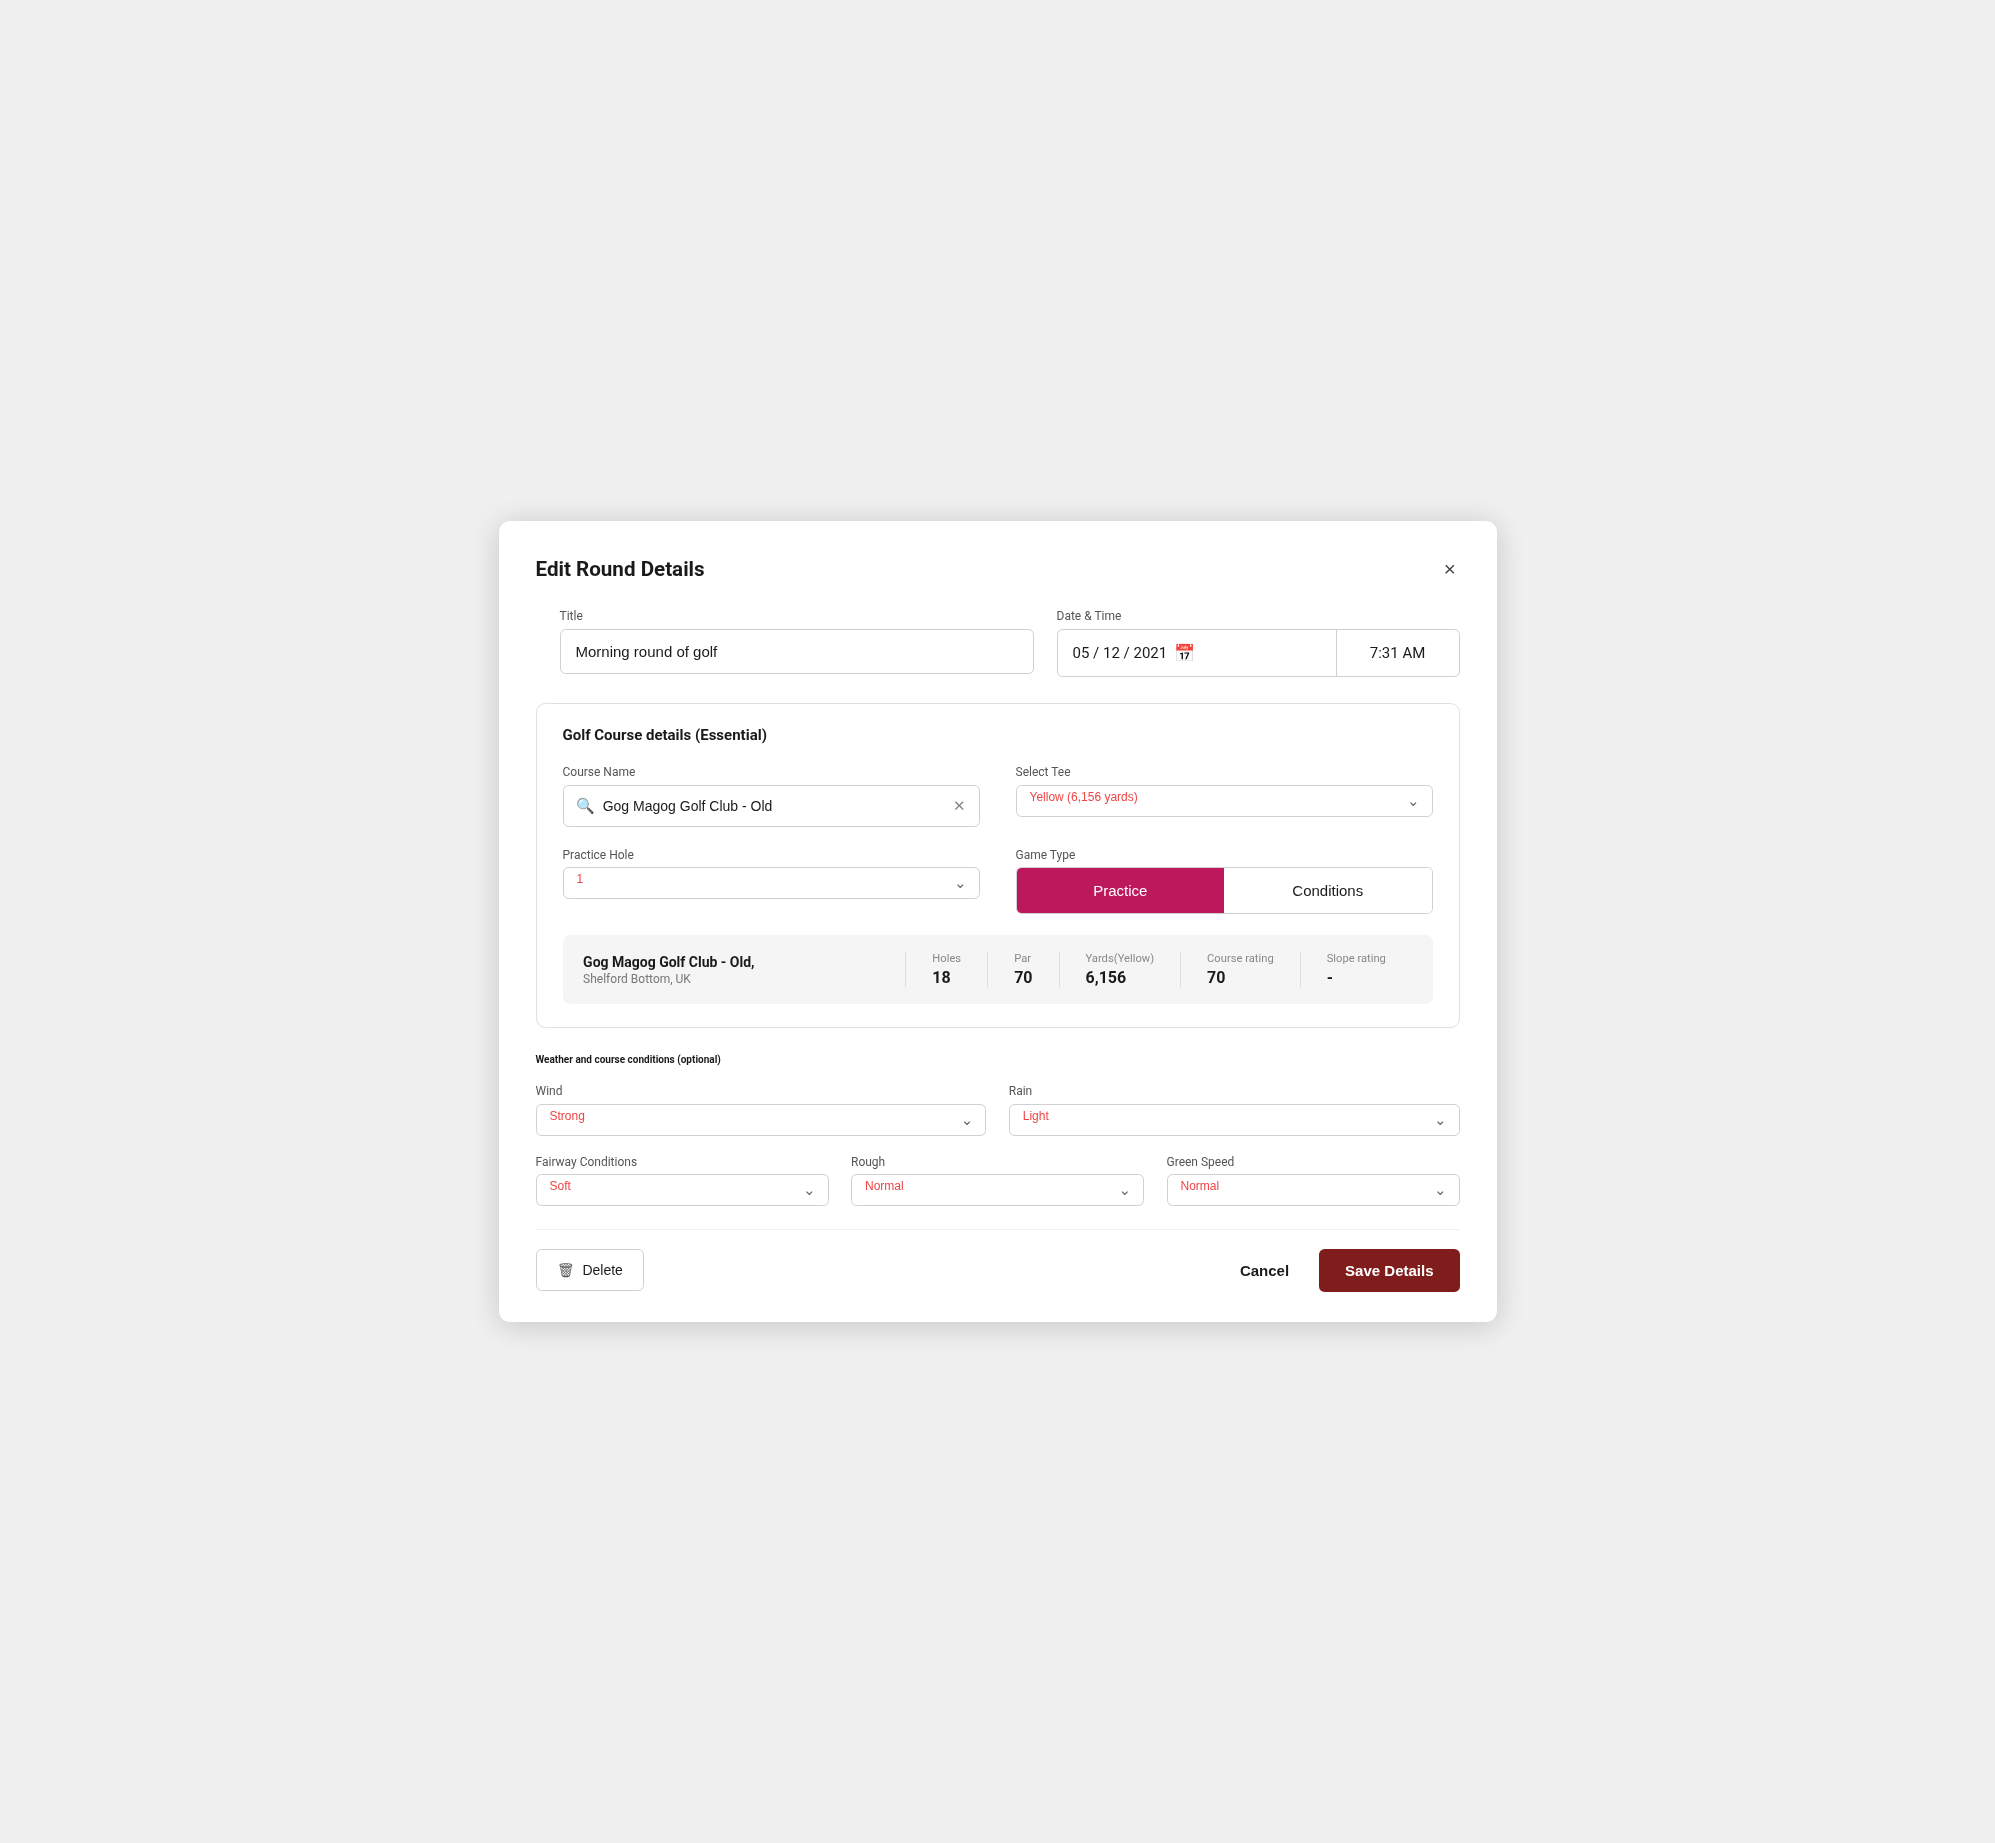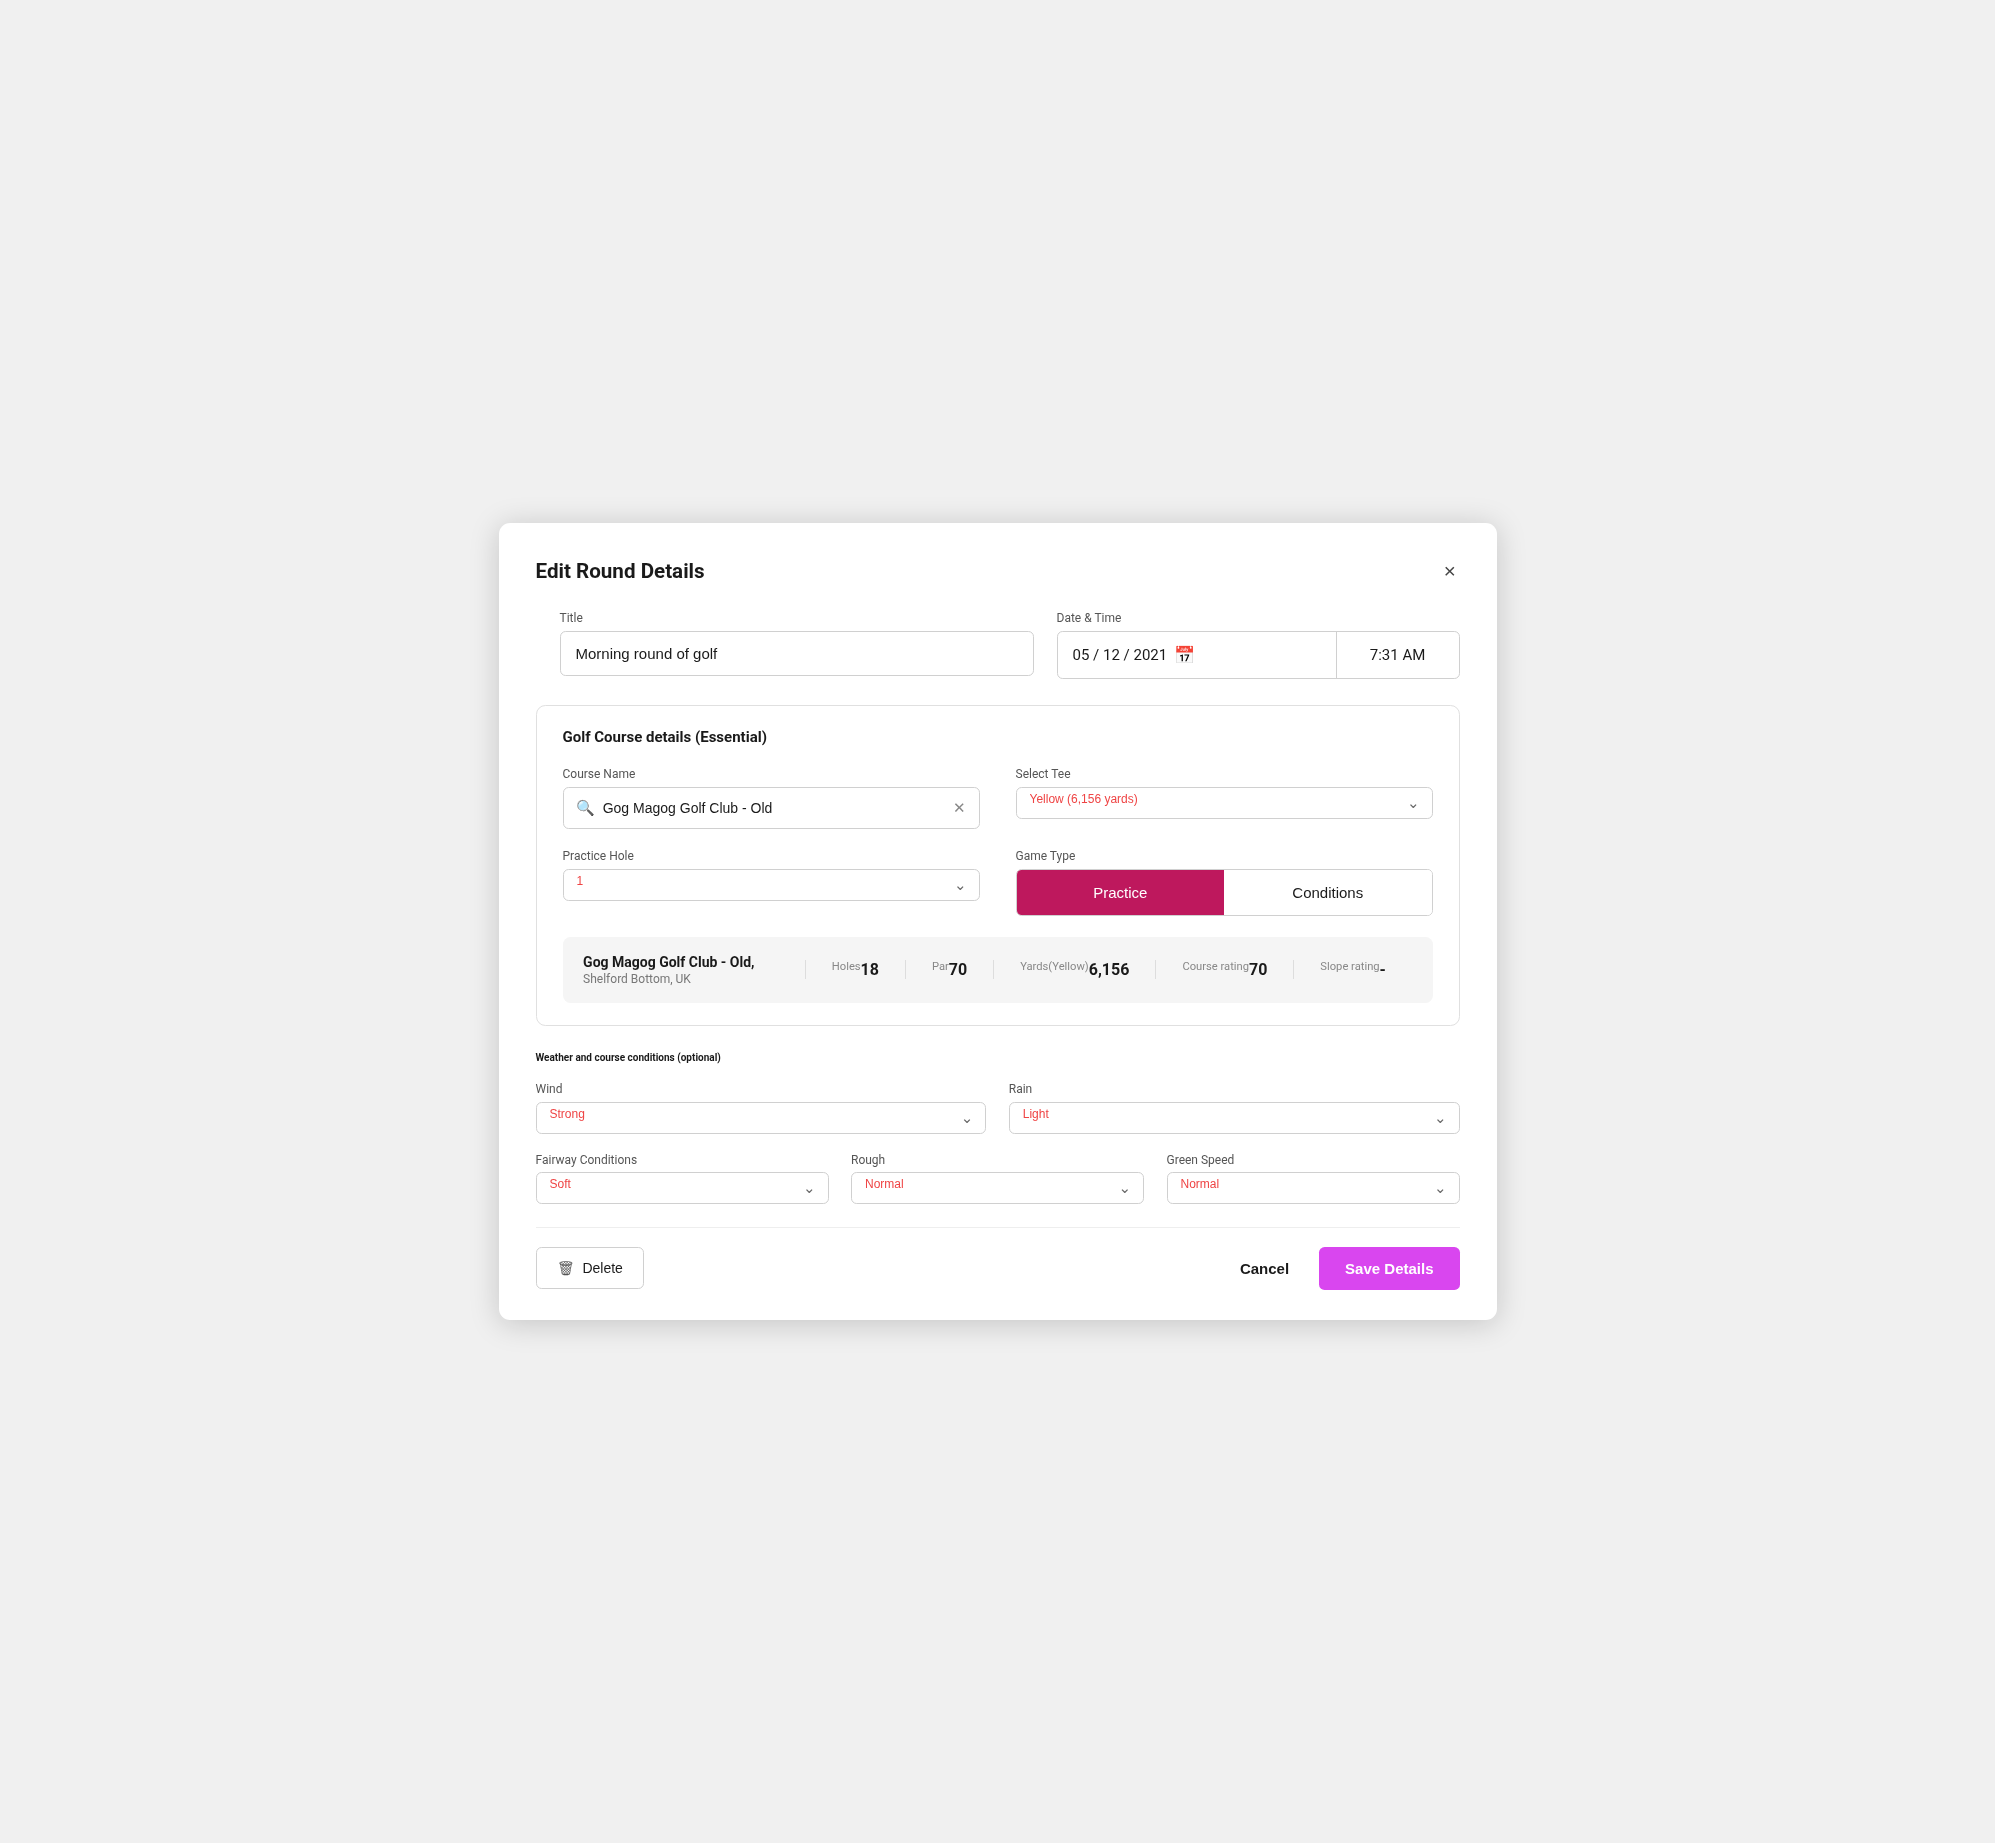--- a/index.html
+++ b/index.html
@@ -215,21 +215,21 @@
       font-size: 12px;
       color: #777;
       margin-top: 1.9px;
     }
     .course-stats {
       display: flex;
       gap: 0;
     }
     .stat-item {
       display: flex;
-      flex-direction: row;
+      flex-direction: column;
       align-items: flex-start;
       padding: 0 26px;
       border-left: 0.9px solid #ddd;
     }
     .stat-label {
       font-size: 11.2px;
       color: #888;
       margin-bottom: 3.7px;
     }
     .stat-value {
@@ -294,21 +294,21 @@
     .cancel-btn {
       background: none;
       border: none;
       font-size: 15px;
       font-weight: 600;
       color: #1a1a1a;
       cursor: pointer;
       padding: 12px 7.5px;
     }
     .save-btn {
-      background: #d946ef;
+      background: #7f1d1d;
       color: #fff;
       border: none;
       border-radius: 5.6px;
       padding: 13px 26px;
       font-size: 15px;
       font-weight: 600;
       cursor: pointer;
     }
   </style>
 </head>

